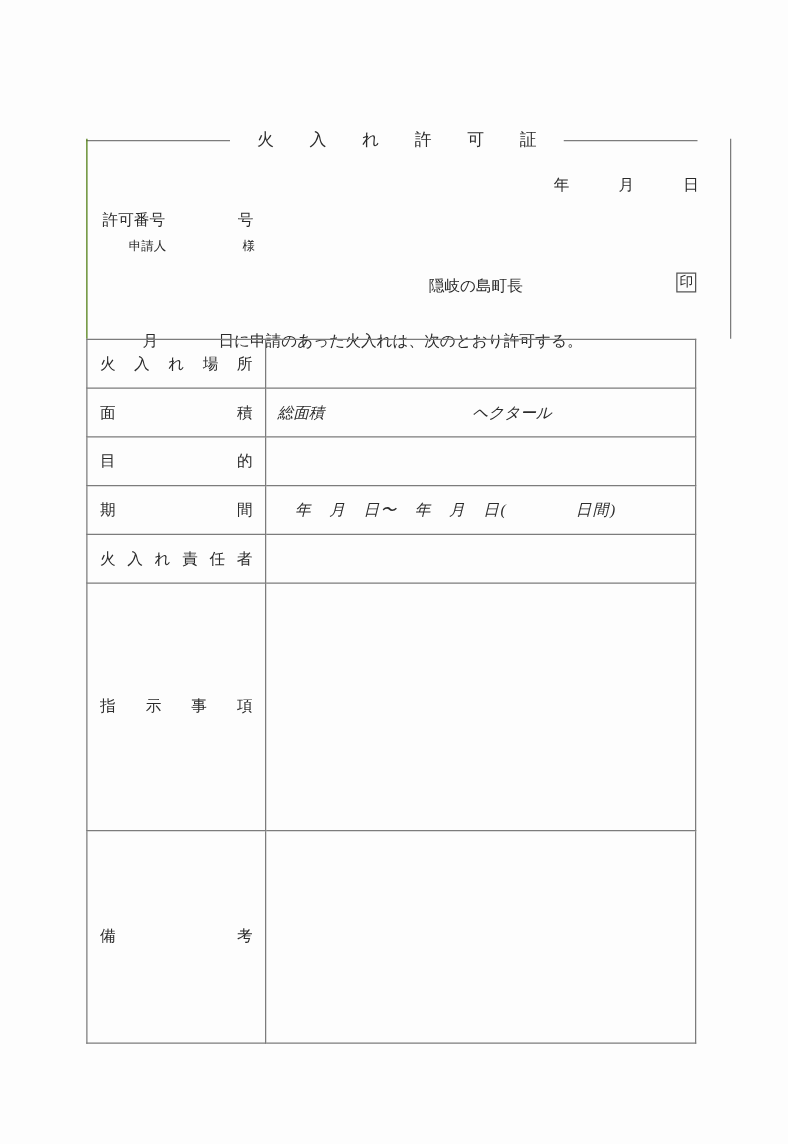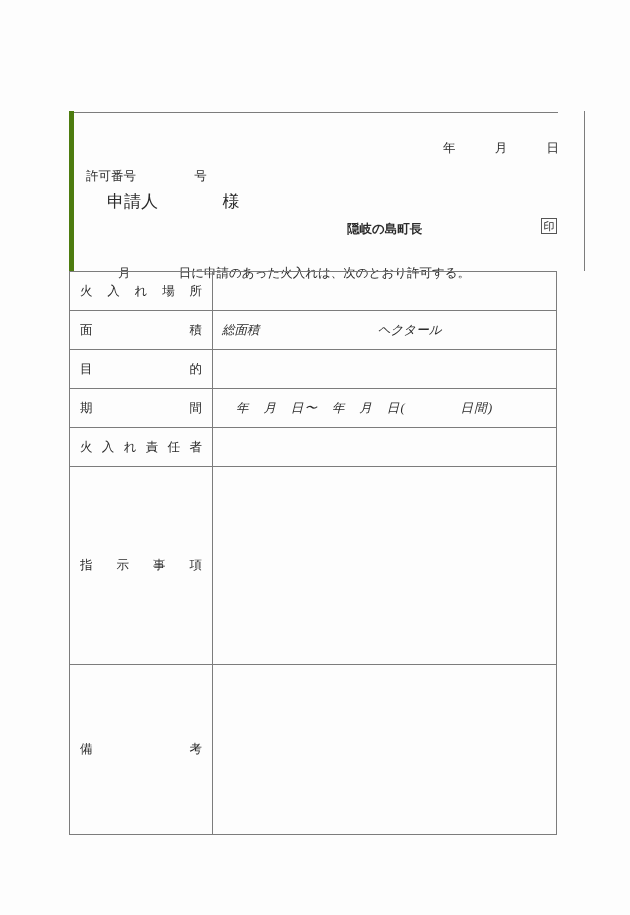--- a/index.html
+++ b/index.html
@@ -56,21 +56,21 @@
     text-indent: 7.5px;
   }
 
   
   .header-box {
     position: absolute;
     left: 69px;
     top: 111px;
     width: 516px;
     height: 160px;
-    border-left: 5px solid #4d7c0f;
+    border-left: 1px solid #4d7c0f;
     border-right: 1px solid #7c7c7c;
     box-sizing: border-box;
   }
 
   .hdr-date {
     position: absolute;
     right: 24px;
     top: 29px;
     font-size: 12.5px;
     white-space: nowrap;
@@ -84,32 +84,31 @@
     top: 57px;
     font-size: 12.5px;
     white-space: nowrap;
   }
   .hdr-permit-no .gap { display: inline-block; width: 52px; }
 
   .hdr-applicant {
     position: absolute;
     left: 33px;
     top: 79px;
-    font-size: 17px;
+    font-size: 10px;
     white-space: nowrap;
   }
   .hdr-applicant .gap { display: inline-block; width: 56px; }
 
   .hdr-issuer {
     position: absolute;
     left: 273px;
     top: 110px;
     font-size: 12.5px;
     white-space: nowrap;
-    font-weight: bold;
   }
 
   .seal-mark {
     position: absolute;
     right: 27px;
     top: 107px;
     width: 16px;
     height: 16px;
     border: 1px solid #555;
     font-size: 11px;
@@ -172,20 +171,21 @@
   .period { letter-spacing: 1.2px; padding-left: 14px; }
 </style>
 </head>
 <body>
 
 <div class="page">
 
 
   <div class="title-row">
     <div class="title-rule left"></div>
+    <div class="title-text">火　入　れ　許　可　証</div>
     <div class="title-rule right"></div>
   </div>
 
   <div class="header-box">
 
     <div class="hdr-date">
       <span>年</span>
       <span class="sp-l"></span>
       <span>月</span>
       <span class="sp-l"></span>

